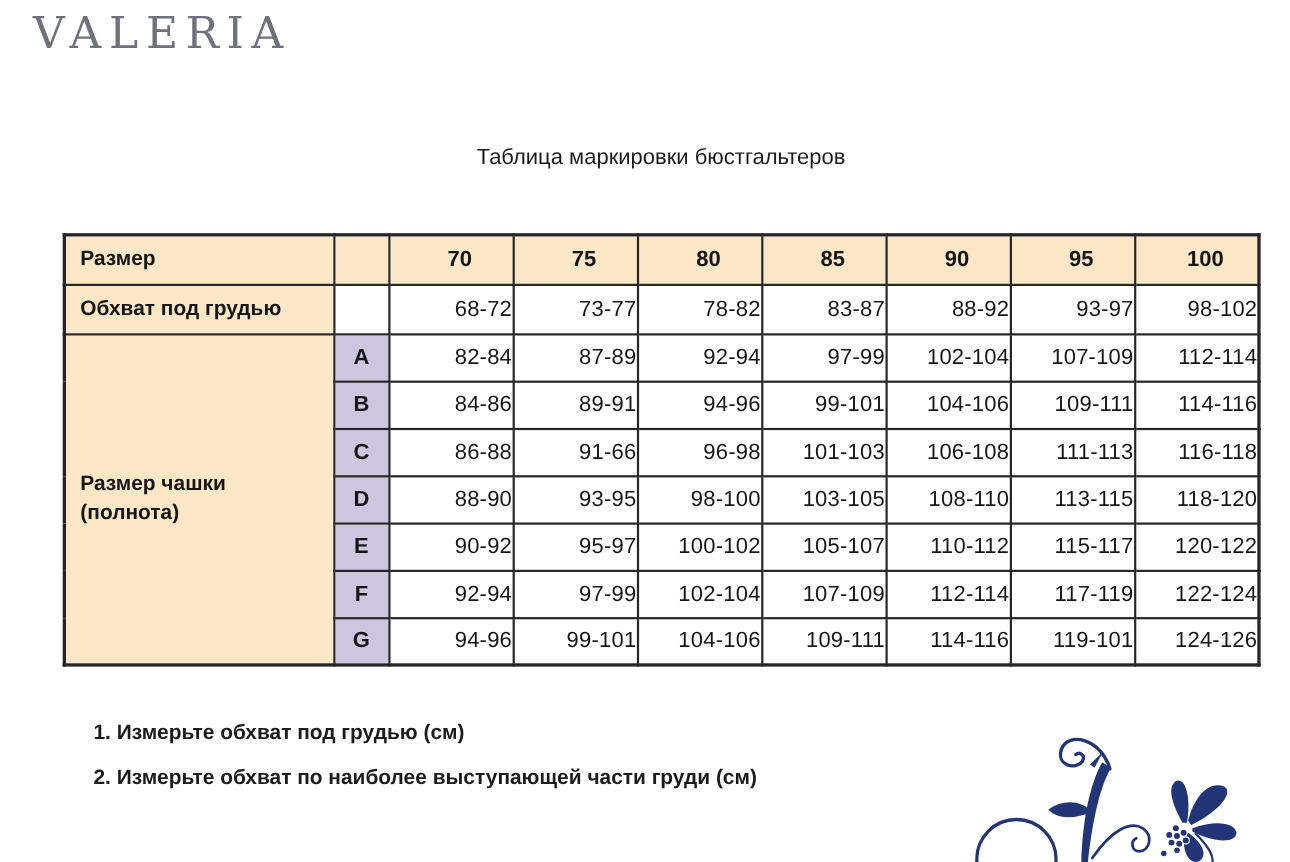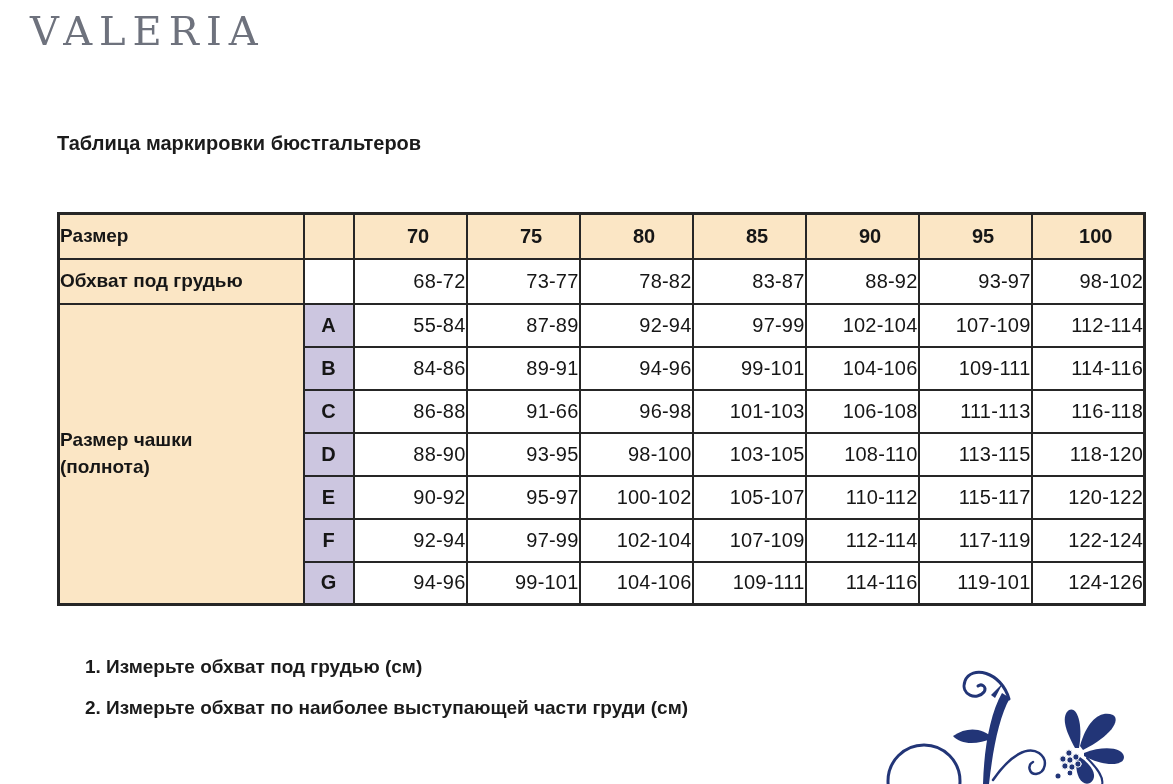--- a/index.html
+++ b/index.html
@@ -9,36 +9,36 @@
   }
   
   .logo{
     position:absolute;left:30px;top:8px;
     font-family:"DejaVu Serif","Liberation Serif",serif;
     font-size:40px;letter-spacing:7px;color:#6e727d;font-weight:400;
   }
   
   .title{
     position:absolute;left:57px;top:132px;width:1088px;
-    text-align:left;font-size:20px;font-weight:bold;color:#1b1b1b;
+    text-align:center;font-size:20px;font-weight:normal;color:#1b1b1b;
   }
   
   .tbl-wrap{position:absolute;left:57px;top:212px;}
   table{border-collapse:collapse;table-layout:fixed;width:1088px;}
   table{border:3px solid #262626;}
   td,th{border:2px solid #262626;padding:0;overflow:hidden;}
   col.c-label{width:245px;}
   col.c-cup{width:50px;}
   col.c-size{width:113px;}
   tr.r-top{height:45px;}
   tr.r-cup{height:43px;}
   .peach{background:#fbe6c5;}
   .lav{background:#ccc6e0;}
   .white{background:#ffffff;}
-  .label{font-weight:bold;text-align:left;font-size:19px;}
+  .label{font-weight:bold;text-align:left;padding-left:13px;font-size:19px;}
   .num{font-weight:bold;font-size:20px;text-align:center;padding-left:16px;}
   .range{font-size:20px;text-align:right;font-weight:500;letter-spacing:.2px;}
   .cup-letter{font-weight:bold;font-size:20px;text-align:center;}
   .cup-span{vertical-align:middle;white-space:pre-line;line-height:1.4;}
   
   .instructions{position:absolute;left:73px;top:656px;font-size:19px;font-weight:bold;color:#1b1b1b;}
   .instructions .line{margin:0 0 19px 12px;}
   
   .ornament{position:absolute;left:873px;top:654px;width:300px;height:130px;}
 </style>
@@ -84,21 +84,21 @@
           <td class="range">78-82</td>
           <td class="range">83-87</td>
           <td class="range">88-92</td>
           <td class="range">93-97</td>
           <td class="range">98-102</td>
         </tr>
         <tr class="r-cup">
           <td class="peach label cup-span" rowspan="7">Размер чашки
 (полнота)</td>
           <td class="lav cup-letter">A</td>
-          <td class="range">55-84</td>
+          <td class="range">82-84</td>
           <td class="range">87-89</td>
           <td class="range">92-94</td>
           <td class="range">97-99</td>
           <td class="range">102-104</td>
           <td class="range">107-109</td>
           <td class="range">112-114</td>
         </tr>
         <tr class="r-cup">
           <td class="lav cup-letter">B</td>
           <td class="range">84-86</td>

